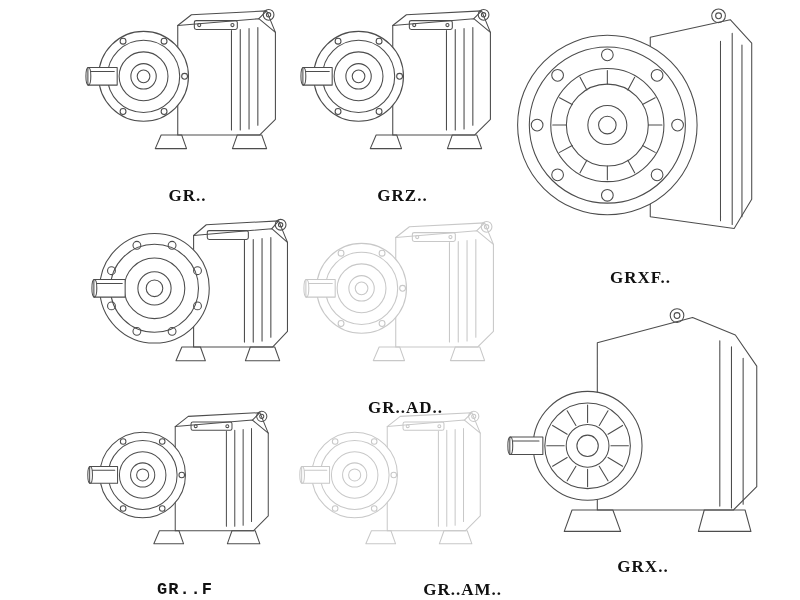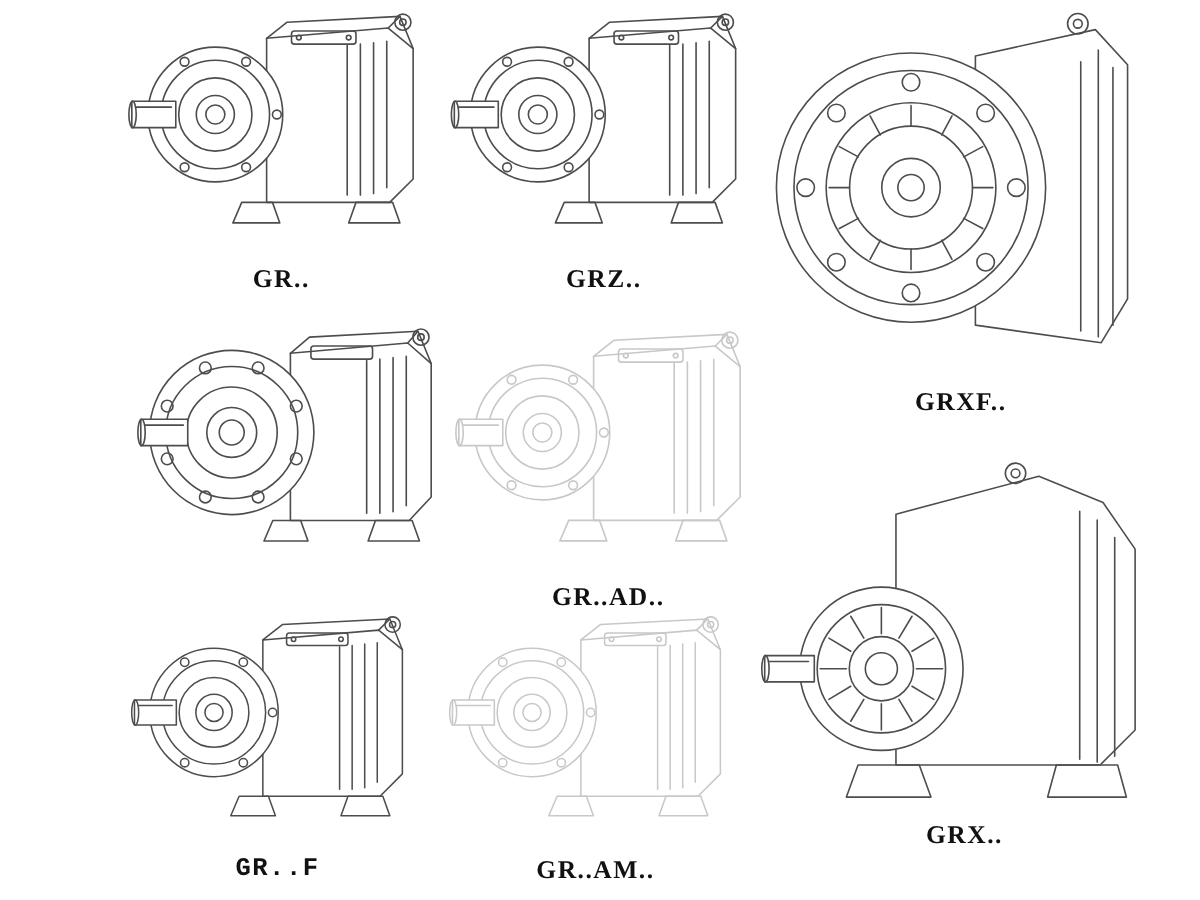--- a/index.html
+++ b/index.html
@@ -9,21 +9,21 @@
   body{
     width:800px;height:600px;overflow:hidden;
     background:var(--background);
     font-family:"Liberation Serif", serif;
   }
   .canvas{position:relative;width:800px;height:600px;background:var(--background);}
   figure.fig{position:absolute;margin:0;text-align:center;}
   .fig svg{display:block;margin:0 auto;color:var(--line);}
   .fig.ghost svg{color:var(--ghost);}
   .lbl{
-    display:block;margin-top:2px;
+    display:block;margin-top:12px;
     font-weight:bold;font-size:17px;letter-spacing:1px;
     color:var(--label);
   }
   .defs{position:absolute;width:0;height:0;overflow:hidden;}
 </style>
 </head>
 <body>
 
 <div class="canvas">
 
@@ -176,20 +176,20 @@
     <figcaption class="lbl">GRX..</figcaption>
   </figure>
 
   <figure class="fig" style="left:80px;top:408px;width:210px;font-family:Liberation Mono, monospace;">
     <svg viewBox="0 0 215 172" width="200" height="160">
         <use href="#sym-gr"></use>
       </svg>
     <figcaption class="lbl">GR..F</figcaption>
   </figure>
 
-  <figure class="fig ghost" style="left:292px;top:408px;width:210px;">
+  <figure class="fig ghost" style="left:292px;top:408px;width:210px;text-align:right;">
     <svg viewBox="0 0 215 172" width="200" height="160">
         <use href="#sym-gr"></use>
       </svg>
     <figcaption class="lbl">GR..AM..</figcaption>
   </figure>
 
 </div>
 
 </body></html>

